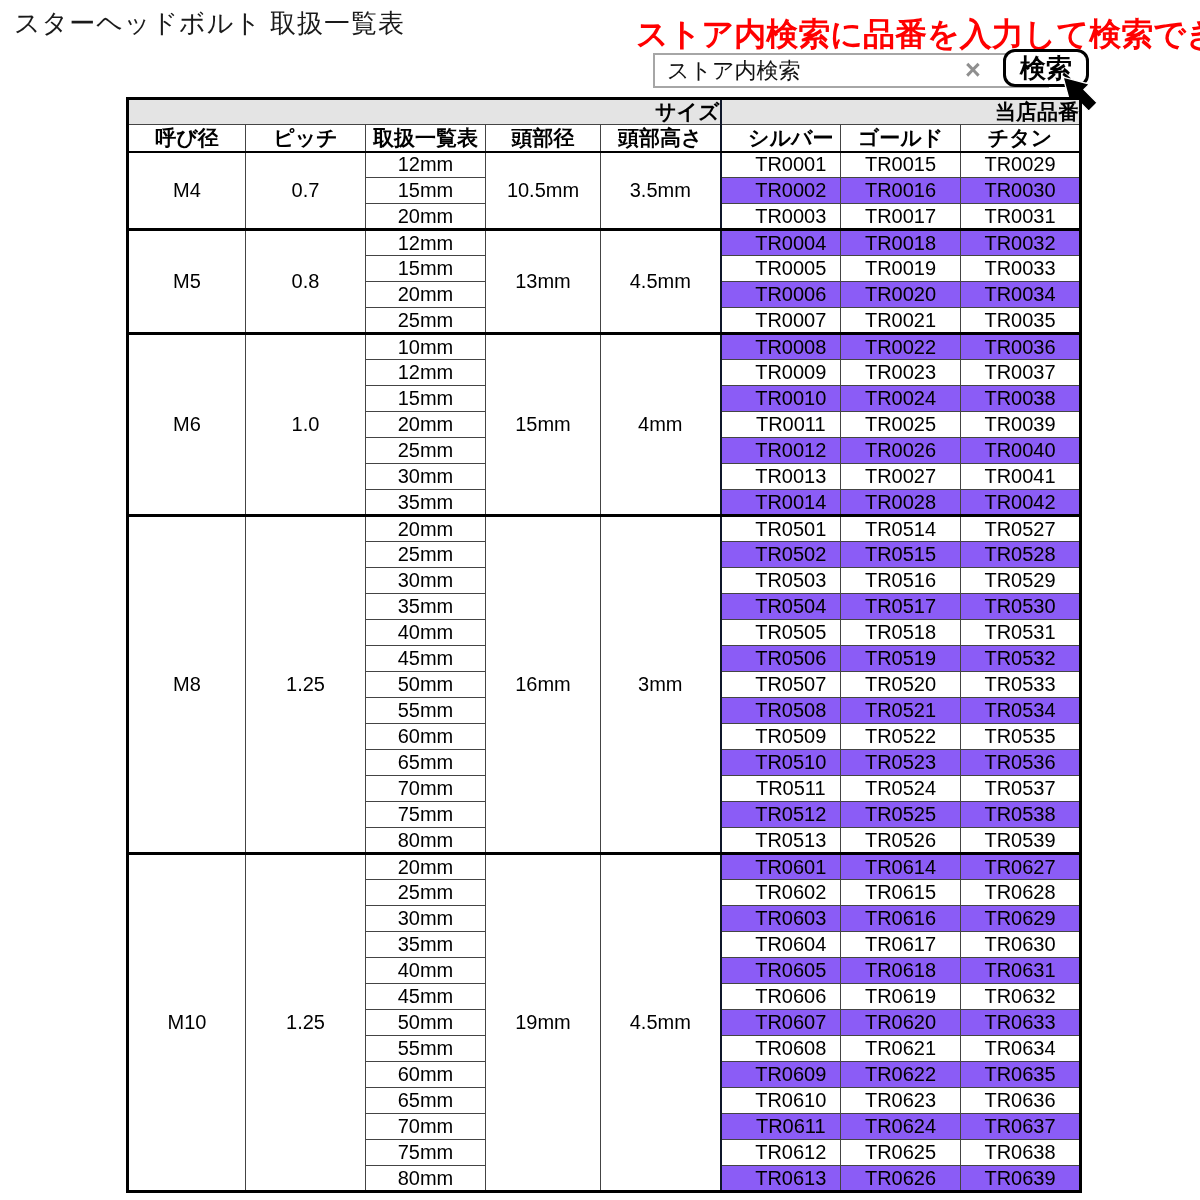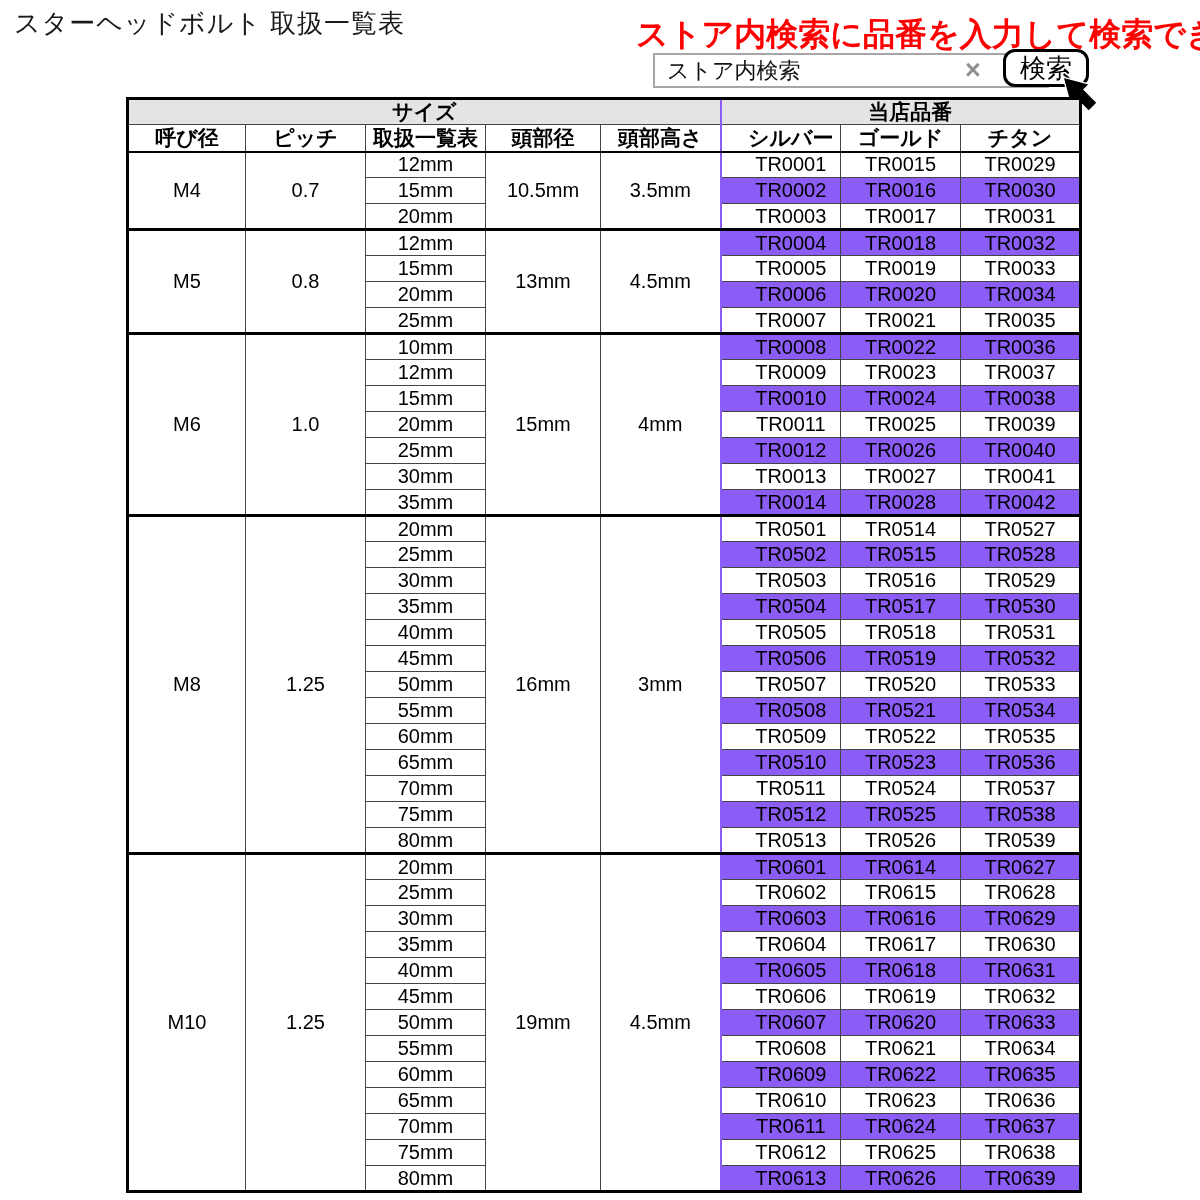--- a/index.html
+++ b/index.html
@@ -25,39 +25,39 @@
   }
   .clear-x{
     position:absolute; left:960px; top:57px; width:26px; height:26px;
     color:#8f8f8f; font-size:27px; font-weight:bold; line-height:26px;
     text-align:center; cursor:pointer; user-select:none;
   }
   .search-btn{
     position:absolute; left:1003px; top:49px; width:86px; height:38px;
     background:#fff; border:3px solid #000; border-radius:12px;
     font-size:26px; line-height:30px; text-align:center; color:#000;
-    font-family:"Liberation Sans", sans-serif; cursor:pointer; padding:0;
+    font-family:"Liberation Sans", sans-serif; cursor:pointer; padding:0;font-weight:bold;
   }
   .cursor{ position:absolute; left:1058px; top:72px; width:54px; height:54px; }
 
   
   table.bolt{
     position:absolute; left:126px; top:97px;
     border-collapse:collapse; table-layout:fixed; width:953px;
     border:3px solid #000;
   }
   .bolt th, .bolt td{
     border:1px solid #444; text-align:center; vertical-align:middle;
     height:26px; padding:0; font-size:20px; line-height:1.05;
     overflow:hidden; white-space:nowrap;
   }
   .bolt thead th{ font-weight:bold; font-size:21px; }
-  .bolt thead tr.grp th{ background:#e4e4e4; height:26px; }
+  .bolt thead tr.grp th{ background:#e4e4e4; height:26px;text-align:right; }
   .bolt thead tr.cols th{ background:#ffffff; height:27px; border-bottom:2px solid #000; }
-  .bolt .grp-sep{ border-left:2px solid #8b5cf6;padding-left:20px; }
+  .bolt .grp-sep{ border-left:2px solid #0f172a;padding-left:20px; }
   .bolt .alt{ background:#8b5cf6; }
   .bolt .sec-last{ border-bottom:3px solid #000; }
 </style>
 </head>
 <body>
 
 <h1 class="page-title">スターヘッドボルト 取扱一覧表</h1>
 
 <div class="promo">ストア内検索に品番を入力して検索できます!</div>
 

